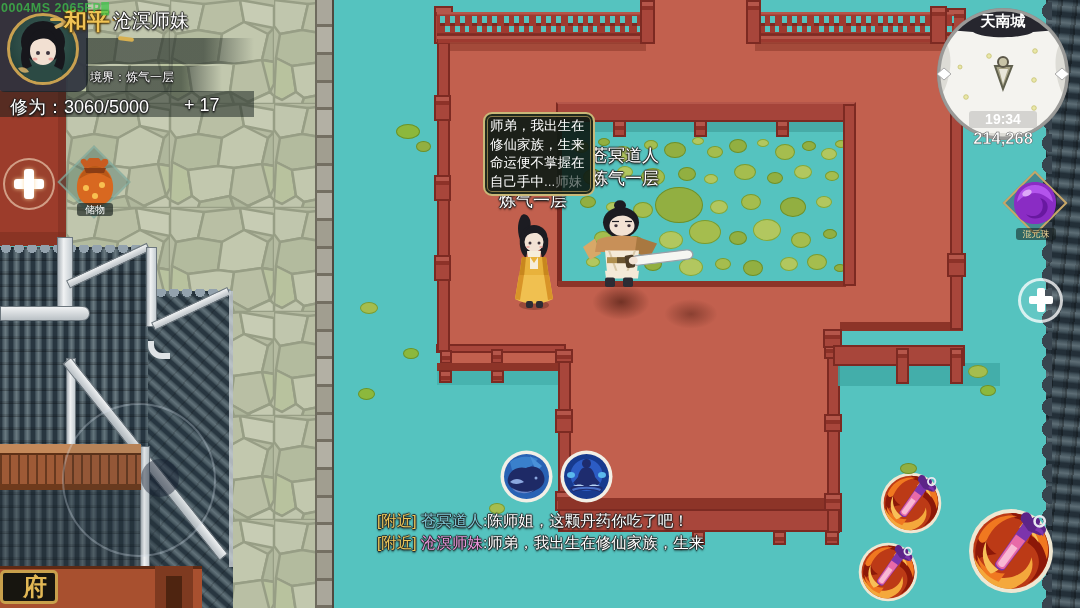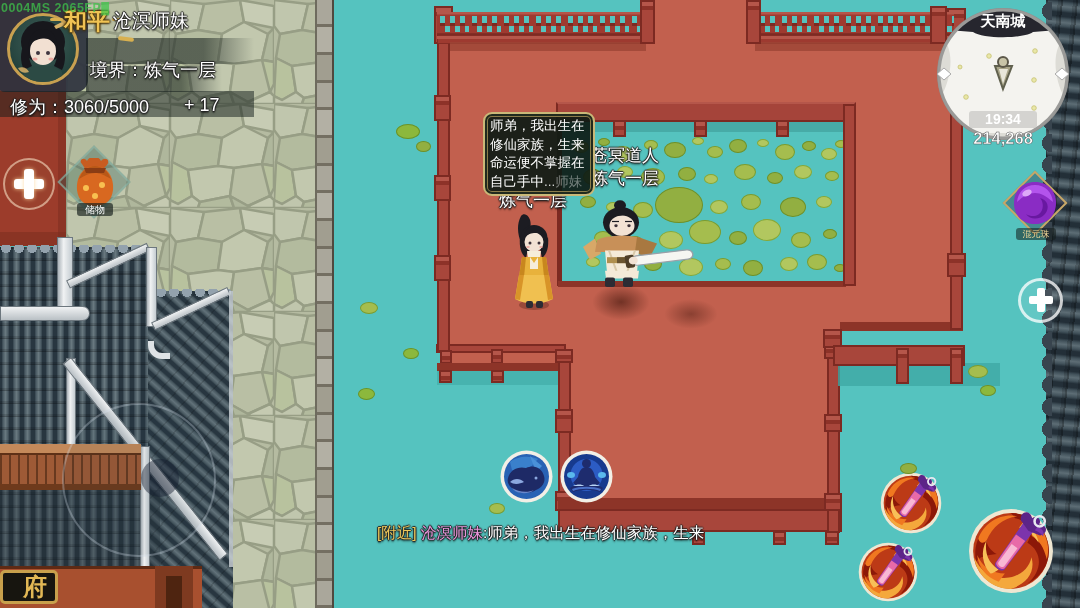--- a/index.html
+++ b/index.html
@@ -348,21 +348,21 @@
       <path d="M44,10 L56,4 L58,8 L46,13 Z" fill="#d8b268"></path>
       <path d="M8,52 C13,50 17,52 19,56 C14,58 10,56 8,52 Z" fill="#d8b268" opacity=".85"></path>
     </svg>
   </div>
   <div class="abs" style="left:64px;top:6px;font-size:23px;font-weight:bold;color:#f0c354;
        text-shadow:-1px 0 2px #4a3408,1px 0 2px #4a3408,0 -1px 2px #4a3408,0 1px 2px #4a3408;">和平</div>
   <div class="abs" style="left:50px;top:18px;width:13px;height:3px;background:#d8b050;border-radius:2px;"></div>
   <div class="abs" style="left:112px;top:18px;width:13px;height:3px;background:#d8b050;border-radius:2px;"></div>
   <div class="abs" style="left:118px;top:37px;width:16px;height:4px;background:#d8b050;border-radius:2px;transform:rotate(8deg);"></div>
   <div class="abs outline-w" style="left:113px;top:8px;font-size:19px;">沧溟师妹</div>
-  <div class="abs outline-w" style="left:90px;top:58px;font-size:18px;">境界：炼气一层</div>
+  <div class="abs outline-w" style="left:90px;top:69px;font-size:12px;">境界：炼气一层</div>
   <div class="abs outline-w" style="left:10px;top:95px;font-size:18px;">修为：3060/5000</div>
   <div class="abs outline-w" style="left:184px;top:95px;font-size:18px;">+ 17</div>
   <div class="abs" style="left:1px;top:1px;font-size:12.5px;font-weight:bold;color:#3ec84a;opacity:.72;letter-spacing:.5px;">0004MS 2065FP<span style="font-size:11px;">█</span></div>
 
   <div class="abs" style="left:3px;top:158px;width:52px;height:52px;border-radius:50%;background:rgba(150,80,50,.30);border:2px solid rgba(255,235,210,.55);box-sizing:border-box;"></div>
   <div class="abs" style="left:14px;top:179px;width:30px;height:10px;background:#fff;border-radius:3px;box-shadow:0 0 4px rgba(255,220,160,.9);"></div>
   <div class="abs" style="left:24px;top:169px;width:10px;height:30px;background:#fff;border-radius:3px;box-shadow:0 0 4px rgba(255,220,160,.9);"></div>
 
   <div class="abs" style="left:68px;top:156px;width:52px;height:52px;transform:rotate(45deg);background:rgba(52,94,86,.35);border:2px solid rgba(143,184,170,.65);box-sizing:border-box;"></div>
   <div class="abs" style="left:72px;top:158px;width:46px;height:50px;">
@@ -504,16 +504,17 @@
   <div class="pad" style="left:416px;top:141px;width:13px;height:9px;background:#92af41;border:1px solid #6f9028;"></div>
   <div class="pad" style="left:403px;top:348px;width:14px;height:9px;background:#8cb83c;border:1px solid #6a9428;"></div>
   <div class="pad" style="left:360px;top:302px;width:16px;height:10px;background:#a5bd4e;border:1px solid #7a9c30;"></div>
   <div class="pad" style="left:358px;top:388px;width:15px;height:10px;background:#8cb83c;border:1px solid #6a9428;"></div>
   <div class="pad" style="left:968px;top:365px;width:18px;height:11px;background:#a5bd4e;border:1px solid #7a9c30;"></div>
   <div class="pad" style="left:980px;top:385px;width:14px;height:9px;background:#8cb83c;border:1px solid #6f9028;"></div>
   <div class="pad" style="left:900px;top:463px;width:15px;height:9px;background:#92af41;border:1px solid #6f9028;"></div>
   <div class="pad" style="left:489px;top:503px;width:14px;height:9px;background:#a5bd4e;border:1px solid #7a9c30;"></div>
 
   <div class="abs" style="left:377px;top:512px;font-size:15.5px;letter-spacing:0;line-height:18px;">
-    <div class="outline-w" style="margin-top:12px;text-align:center;"><span style="color:#ecc75a;">[附近]</span> <span style="color:#e896dc;">沧溟师妹</span>:师弟，我出生在修仙家族，生来</div>
+    <div class="outline-w"><span style="color:#ecc75a;">[附近]</span> <span style="color:#7cc9d8;">苍冥道人</span>:陈师姐，这颗丹药你吃了吧！</div>
+    <div class="outline-w" style="margin-top:4px;text-align:center;"><span style="color:#ecc75a;">[附近]</span> <span style="color:#e896dc;">沧溟师妹</span>:师弟，我出生在修仙家族，生来</div>
   </div>
 
 </div>
 
 </body></html>

